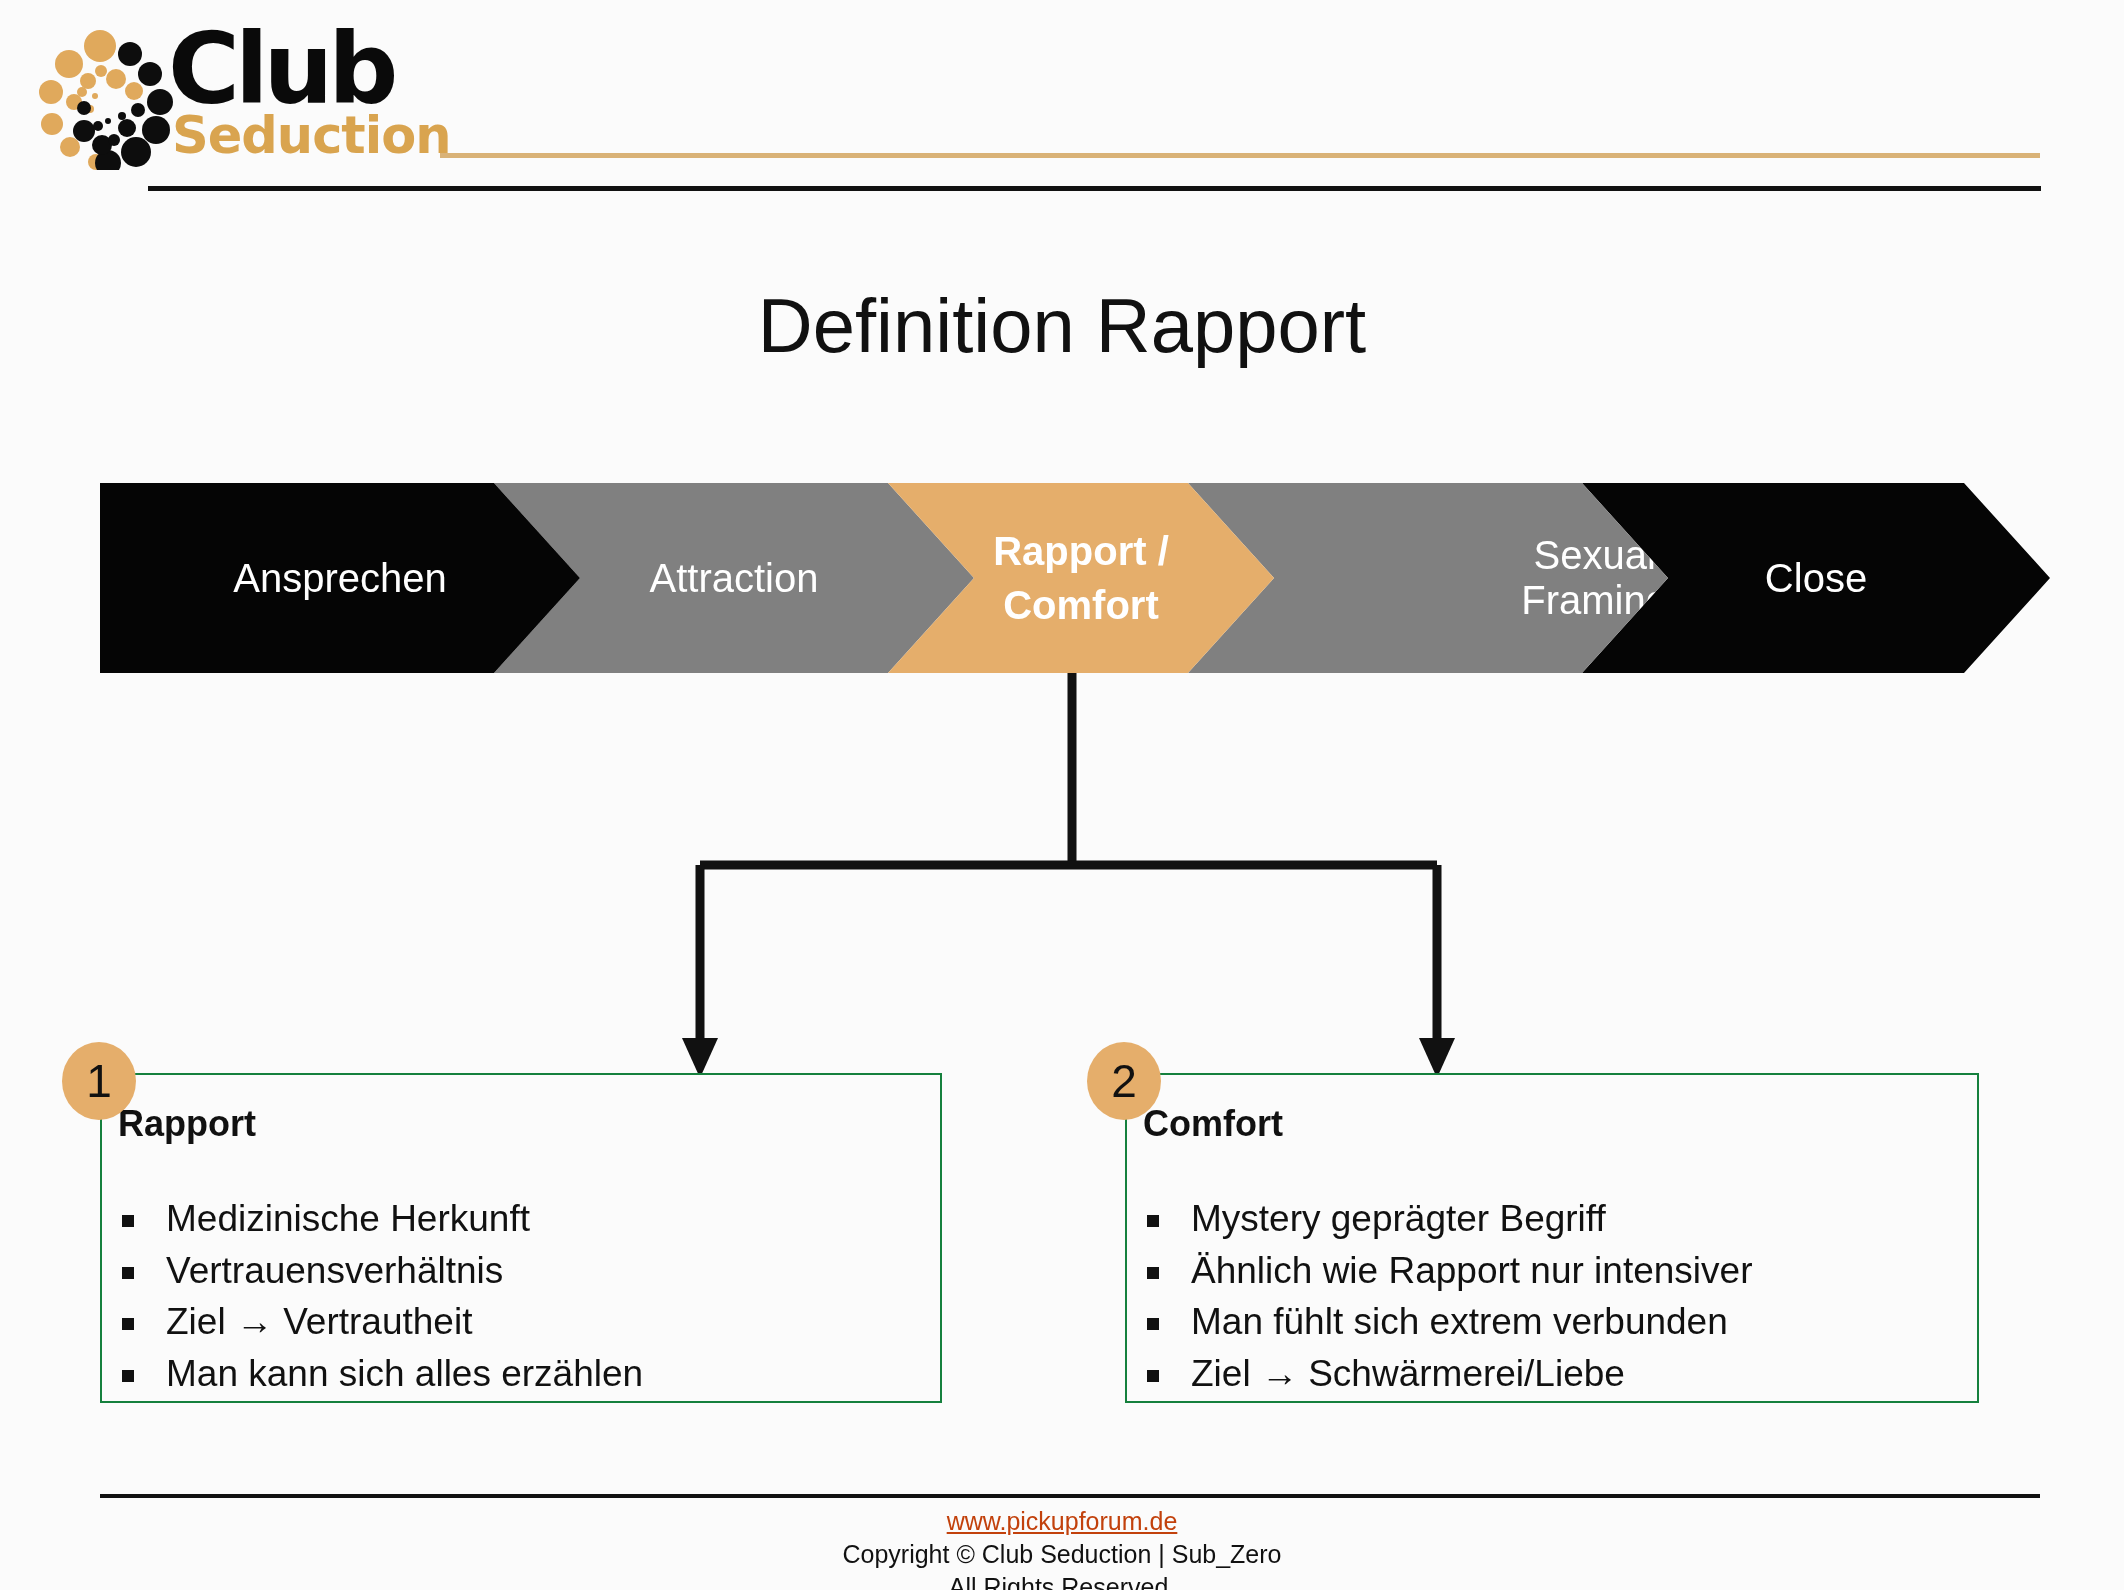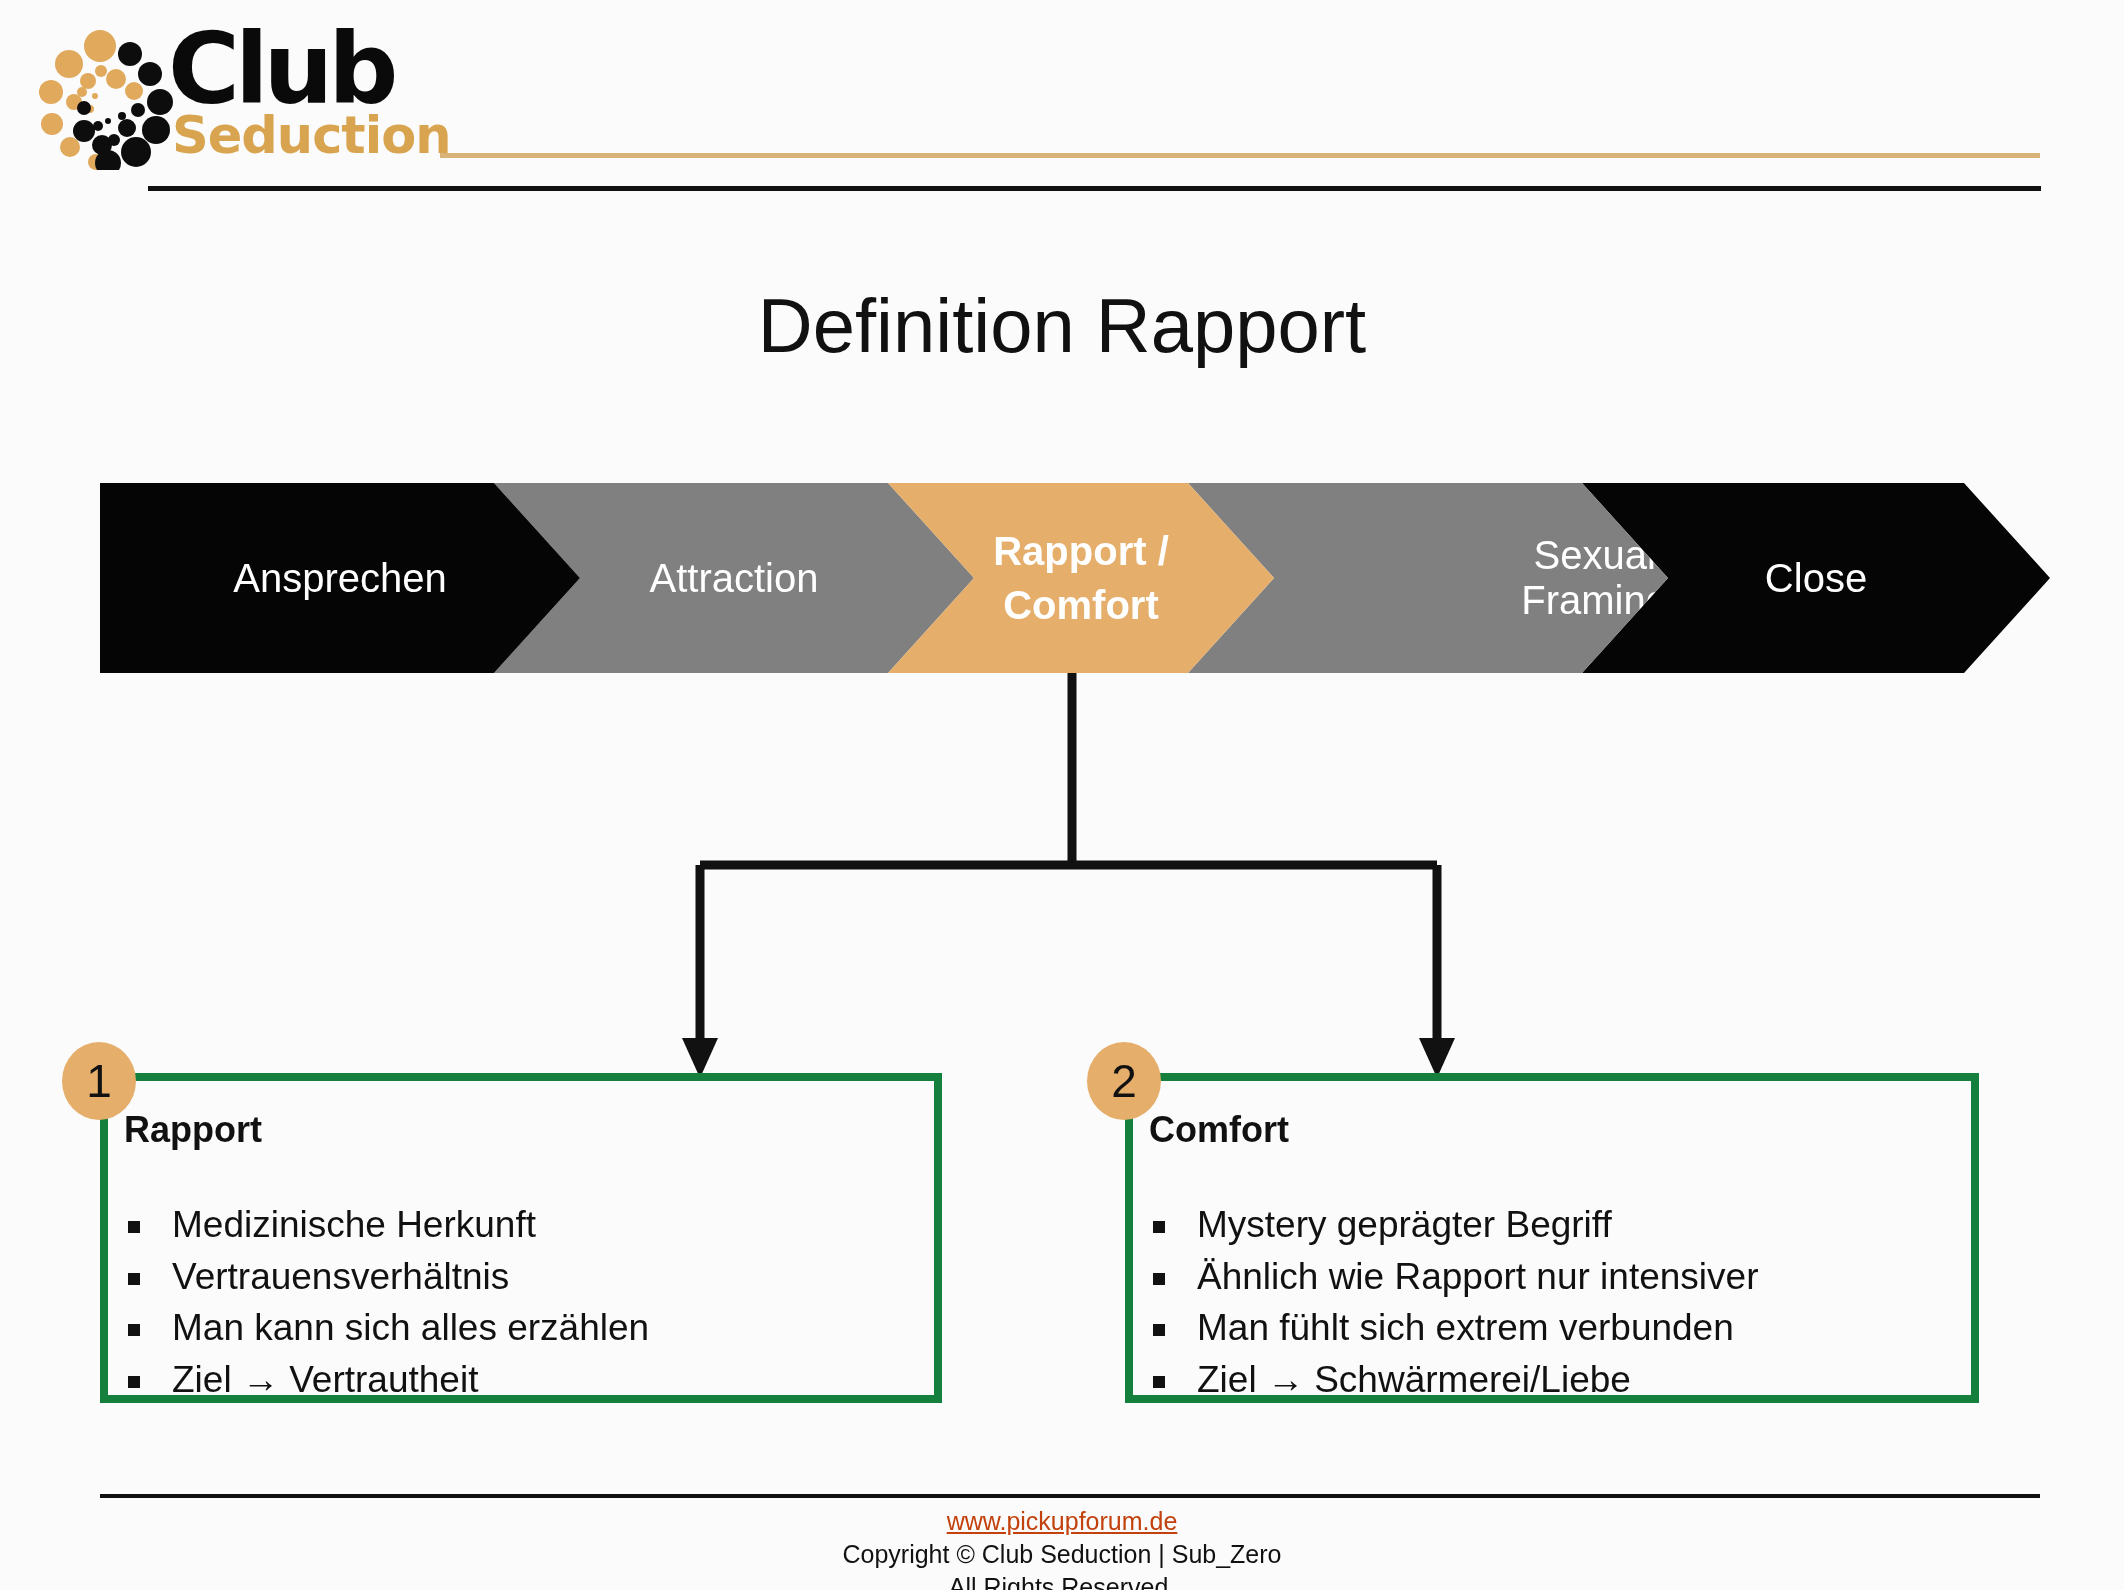--- a/index.html
+++ b/index.html
@@ -119,21 +119,21 @@
   .chev.c-orange .chev-label { line-height: 1.35; }
 
   
   #connector { position: absolute; left: 0; top: 660px; width: 2124px; height: 430px; }
 
   
   .detail-box {
     position: absolute;
     top: 1073px;
     height: 330px;
-    border: 8px solid #15803d;
+    border: 2px solid #15803d;
     background: #fbfbfb;
     box-sizing: border-box;
   }
   #box-1 { left: 100px; width: 842px; }
   #box-2 { left: 1125px; width: 854px; }
   .box-heading {
     position: absolute;
     left: 16px; top: 28px;
     font-size: 36px;
     font-weight: bold;
@@ -298,22 +298,22 @@
       <polygon points="700,418 682,378 718,378" fill="#111111"></polygon>
       <polygon points="1437,418 1419,378 1455,378" fill="#111111"></polygon>
     </svg>
   </div>
 
   <div class="detail-box" id="box-1">
     <div class="box-heading">Rapport</div>
     <ul class="bullets">
       <li><span class="bullet-sq"></span><span>Medizinische Herkunft</span></li>
       <li><span class="bullet-sq"></span><span>Vertrauensverhältnis</span></li>
+      <li><span class="bullet-sq"></span><span>Ziel → Vertrautheit</span></li>
       <li><span class="bullet-sq"></span><span>Man kann sich alles erzählen</span></li>
-      <li><span class="bullet-sq"></span><span>Ziel → Vertrautheit</span></li>
     </ul>
   </div>
   <div class="badge" id="badge-1">1</div>
 
   <div class="detail-box" id="box-2">
     <div class="box-heading">Comfort</div>
     <ul class="bullets">
       <li><span class="bullet-sq"></span><span>Mystery geprägter Begriff</span></li>
       <li><span class="bullet-sq"></span><span>Ähnlich wie Rapport nur intensiver</span></li>
       <li><span class="bullet-sq"></span><span>Man fühlt sich extrem verbunden</span></li>

